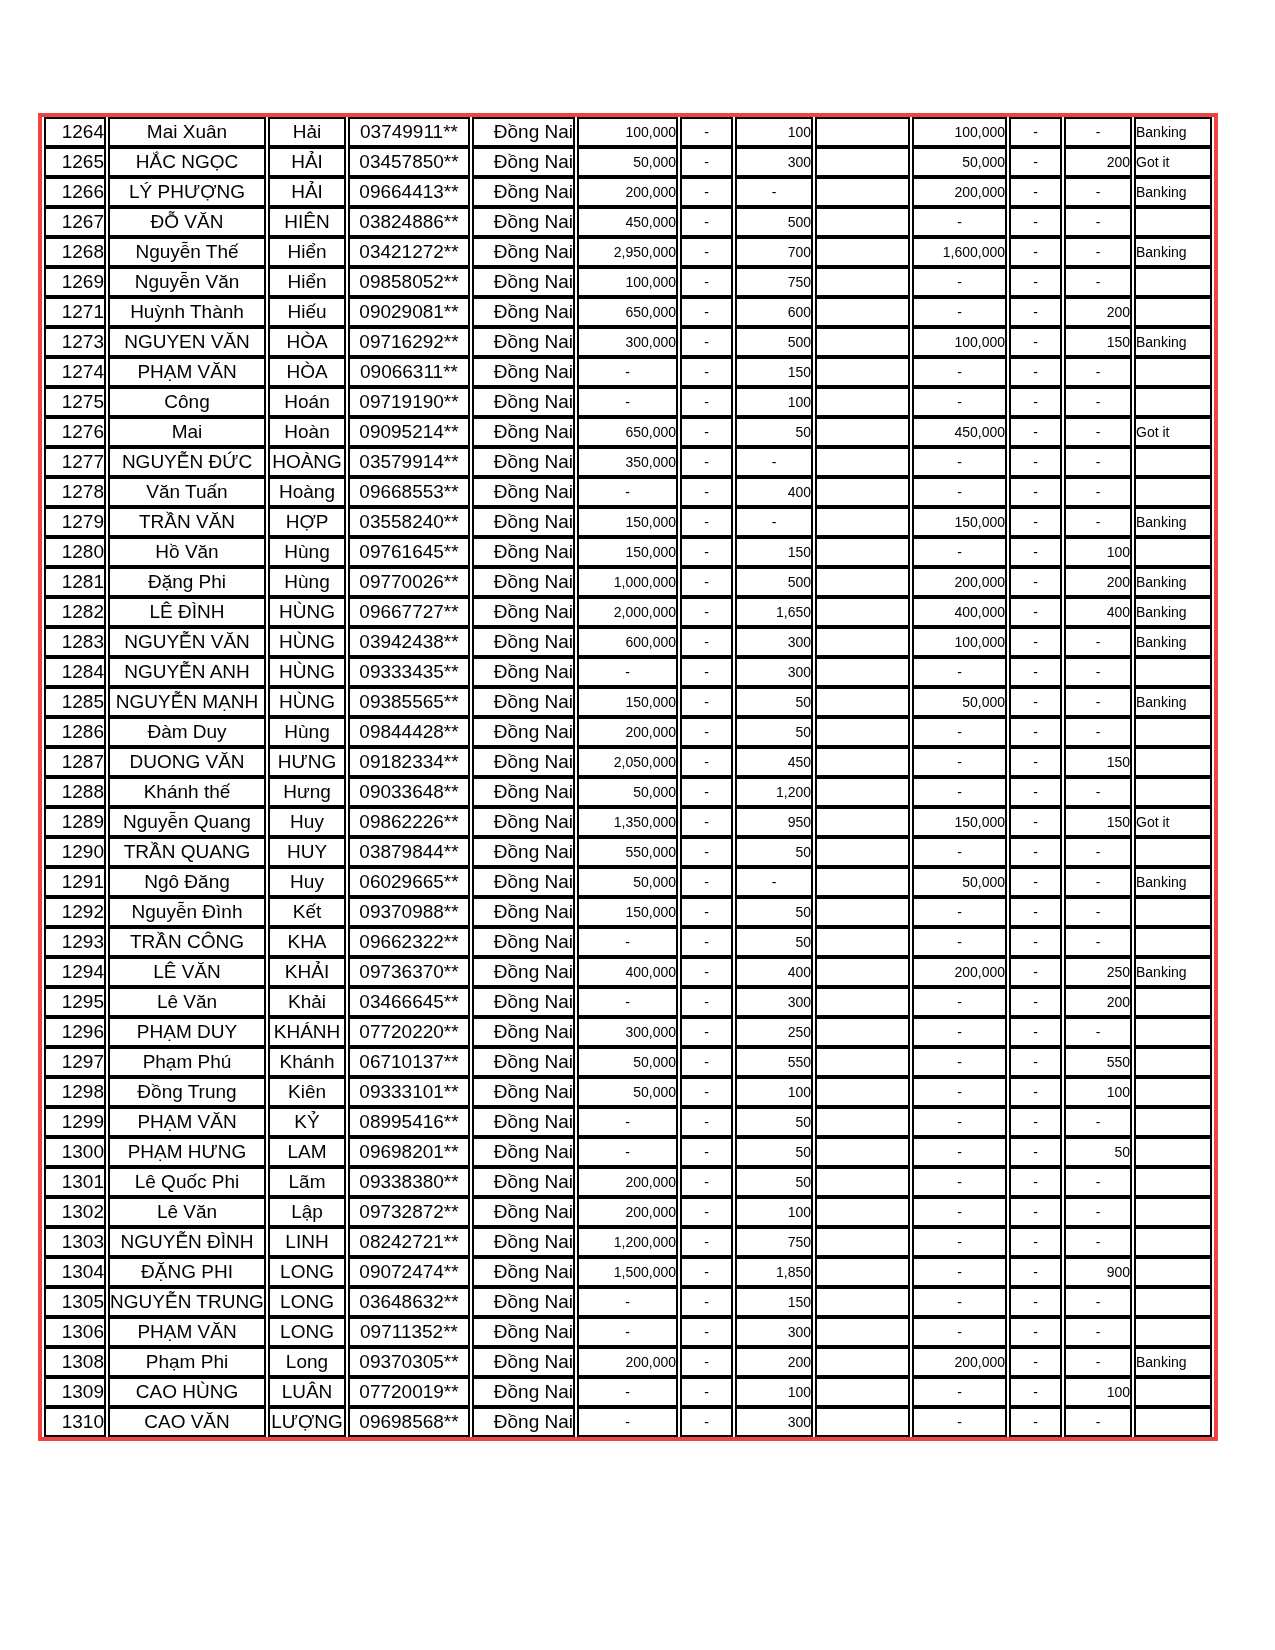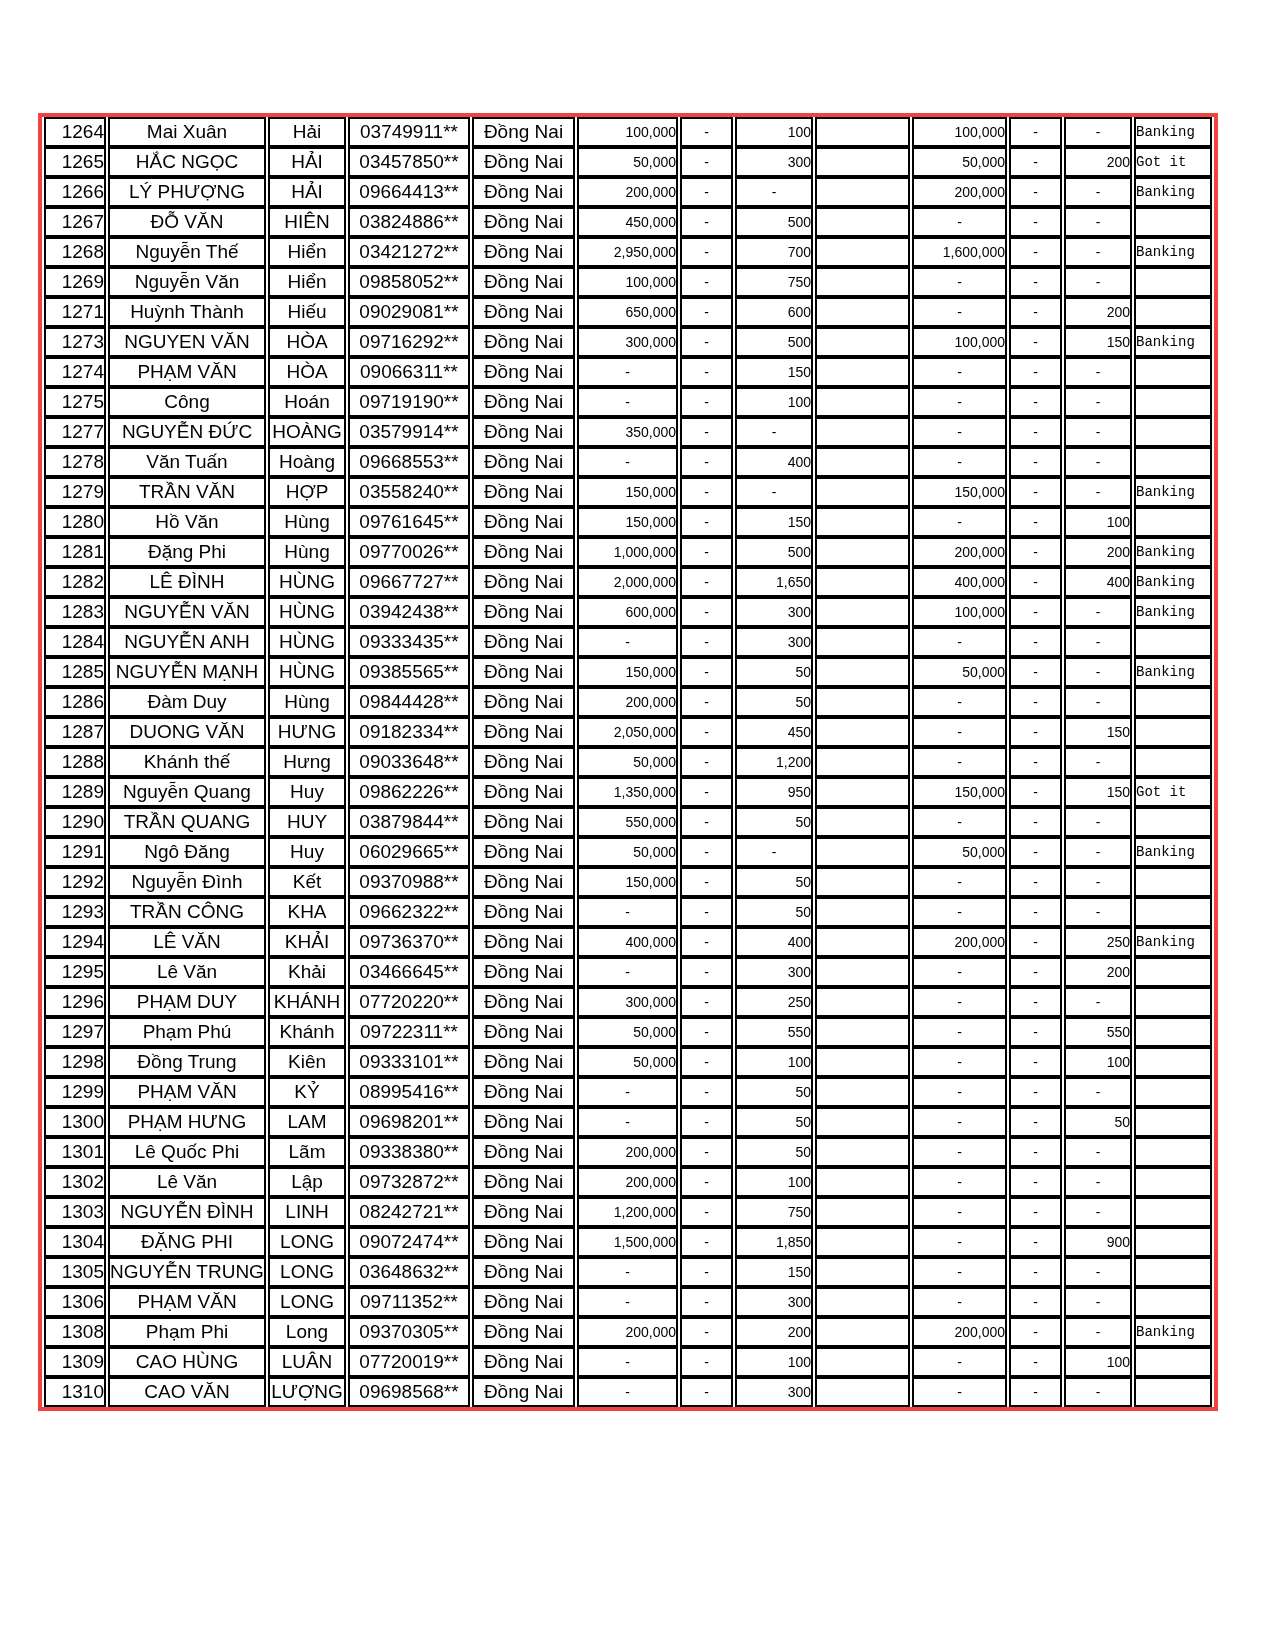--- a/index.html
+++ b/index.html
@@ -32,23 +32,23 @@
     white-space: nowrap;
     overflow: hidden;
     color: #000;
     background: #fff;
   }
   
   td.t-lg { font-size: 19px; }
   td.t-sm { font-size: 14px; }
   td.c-right  { text-align: right;  padding-right: 6px; }
   td.c-center { text-align: center; }
-  td.c-left   { text-align: left;   padding-left: 5px; font-family: Liberation Mono, monospace; }
+  td.c-left   { text-align: left;   padding-left: 5px; }
   
-  td.colsec-r { border-right-width: 4px; }
+  td.colsec-r { border-right-width: 4px; text-align: right; }
   td.colsec-l { border-left-width: 4px; }
   td.colblank { border-left-width: 3px; border-right-width: 3px; }
   
   td.is-dash { text-align: center; padding-right: 0; }
 </style>
 </head>
 <body>
 
 <table class="sheet">
   <colgroup>
@@ -211,20 +211,35 @@
         <td class="t-sm c-right colsec-l is-dash">-</td>
         <td class="t-sm c-center">-</td>
         <td class="t-sm c-right">100</td>
         <td class="t-sm c-center colblank"></td>
         <td class="t-sm c-right is-dash">-</td>
         <td class="t-sm c-center">-</td>
         <td class="t-sm c-right is-dash">-</td>
         <td class="t-sm c-left"></td>
       </tr>
       <tr>
+        <td class="t-lg c-right">1276</td>
+        <td class="t-lg c-center">Mai</td>
+        <td class="t-lg c-center">Hoàn</td>
+        <td class="t-lg c-center">09095214**</td>
+        <td class="t-lg c-center colsec-r">Đồng Nai</td>
+        <td class="t-sm c-right colsec-l">650,000</td>
+        <td class="t-sm c-center">-</td>
+        <td class="t-sm c-right">50</td>
+        <td class="t-sm c-center colblank"></td>
+        <td class="t-sm c-right">450,000</td>
+        <td class="t-sm c-center">-</td>
+        <td class="t-sm c-right is-dash">-</td>
+        <td class="t-sm c-left">Got it</td>
+      </tr>
+      <tr>
         <td class="t-lg c-right">1277</td>
         <td class="t-lg c-center">NGUYỄN ĐỨC</td>
         <td class="t-lg c-center">HOÀNG</td>
         <td class="t-lg c-center">03579914**</td>
         <td class="t-lg c-center colsec-r">Đồng Nai</td>
         <td class="t-sm c-right colsec-l">350,000</td>
         <td class="t-sm c-center">-</td>
         <td class="t-sm c-right is-dash">-</td>
         <td class="t-sm c-center colblank"></td>
         <td class="t-sm c-right is-dash">-</td>
@@ -514,21 +529,21 @@
         <td class="t-sm c-center colblank"></td>
         <td class="t-sm c-right is-dash">-</td>
         <td class="t-sm c-center">-</td>
         <td class="t-sm c-right is-dash">-</td>
         <td class="t-sm c-left"></td>
       </tr>
       <tr>
         <td class="t-lg c-right">1297</td>
         <td class="t-lg c-center">Phạm Phú</td>
         <td class="t-lg c-center">Khánh</td>
-        <td class="t-lg c-center">09722311**</td>
+        <td class="t-lg c-center">06710137**</td>
         <td class="t-lg c-center colsec-r">Đồng Nai</td>
         <td class="t-sm c-right colsec-l">50,000</td>
         <td class="t-sm c-center">-</td>
         <td class="t-sm c-right">550</td>
         <td class="t-sm c-center colblank"></td>
         <td class="t-sm c-right is-dash">-</td>
         <td class="t-sm c-center">-</td>
         <td class="t-sm c-right">550</td>
         <td class="t-sm c-left"></td>
       </tr>

